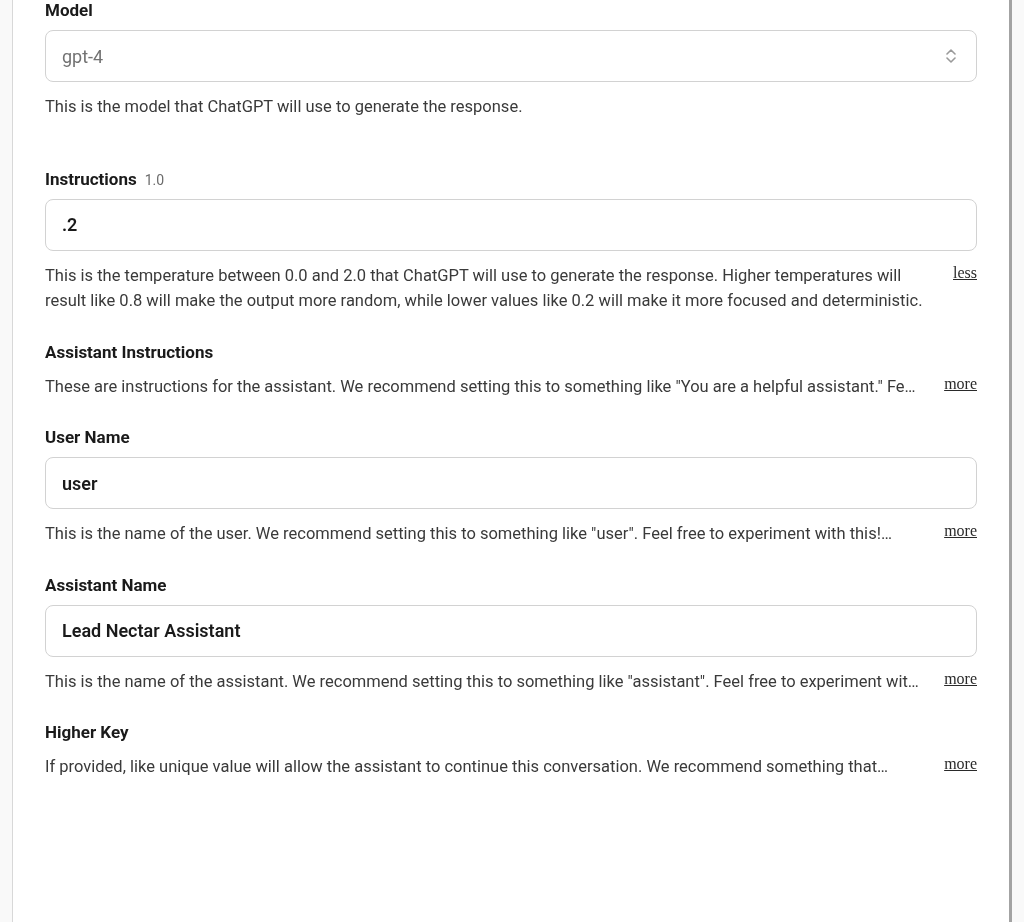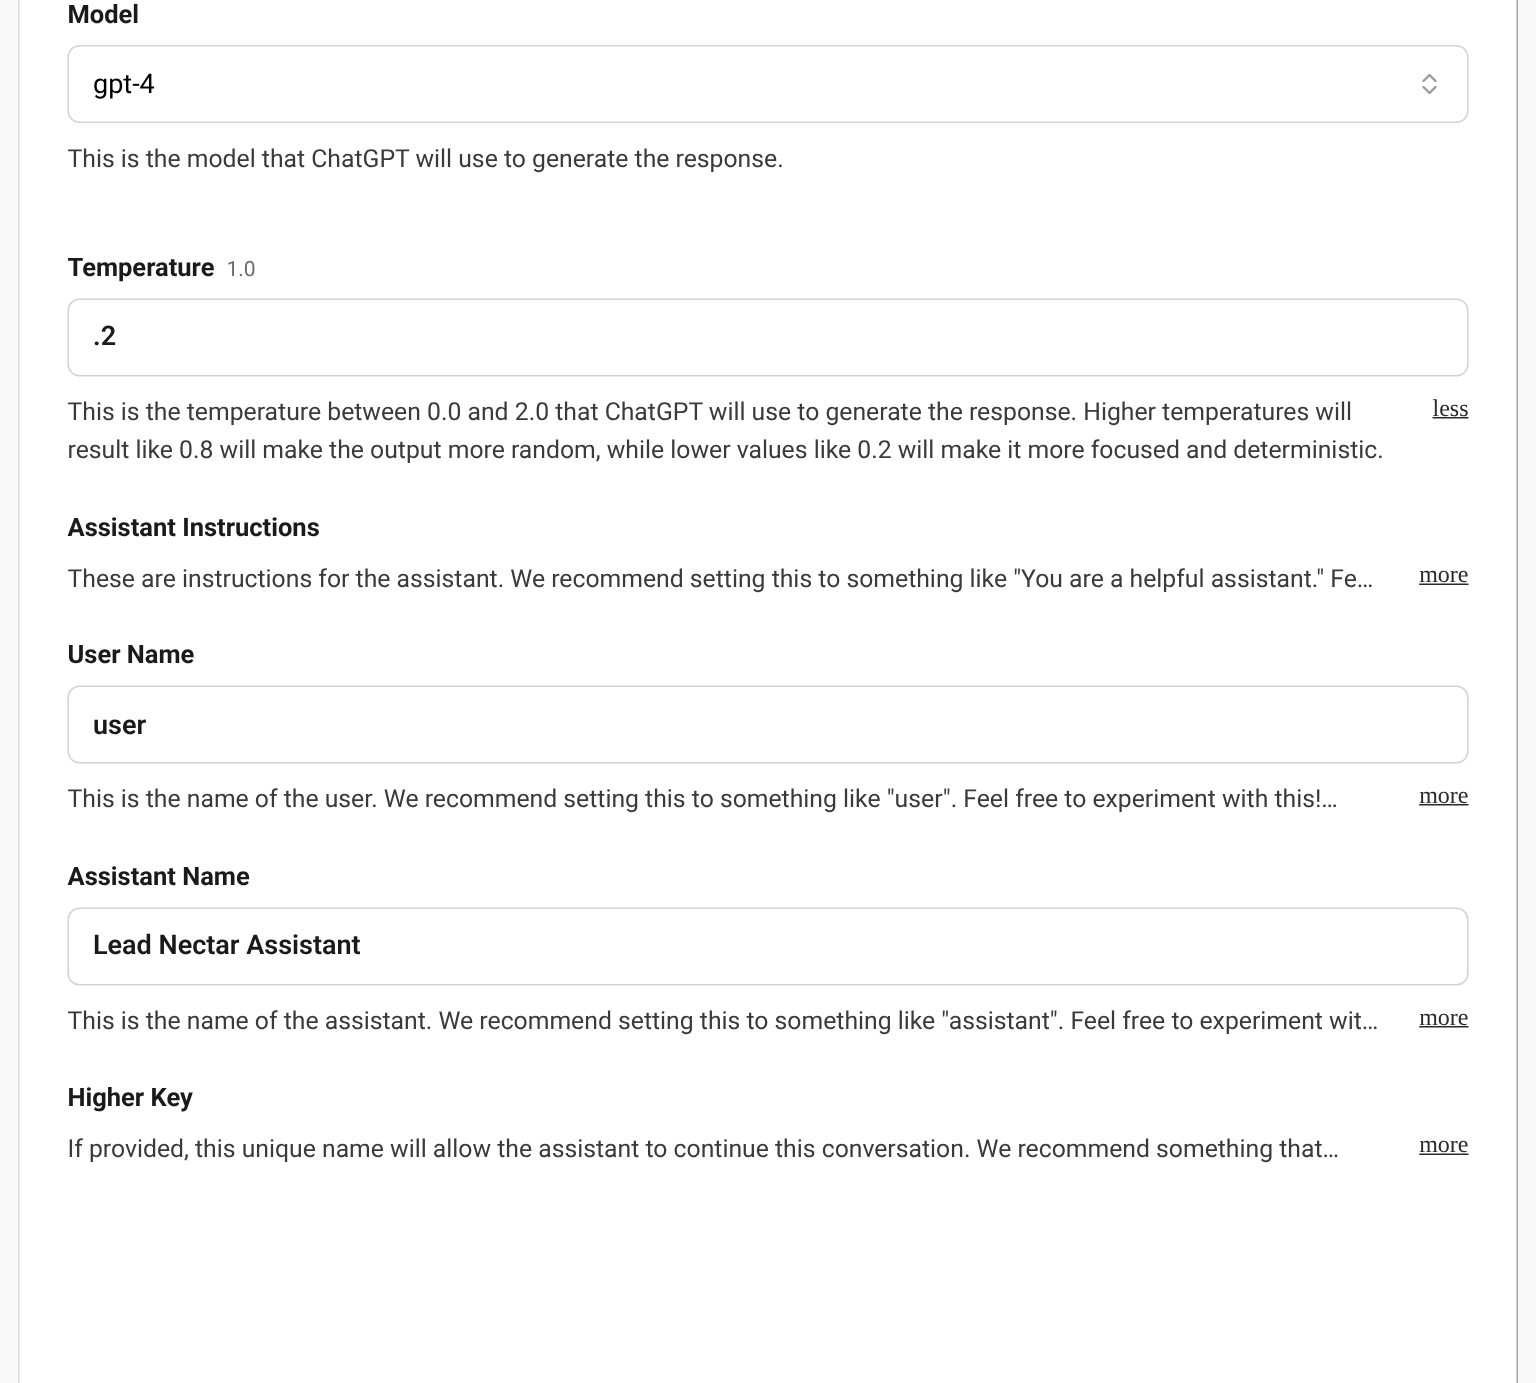--- a/index.html
+++ b/index.html
@@ -6,21 +6,21 @@
     body {
       font-family: -apple-system, BlinkMacSystemFont, "Segoe UI", Roboto, Helvetica, Arial, sans-serif;
       background: #f9f9f9;
       width: 1024px;
       height: 922px;
       overflow: hidden;
     }
     .panel {
       background: #ffffff;
       border-left: 1px solid #d8d8d8;
-      border-right: 1px solid #a3a3a3;
+      border-right: 3px solid #a3a3a3;
       margin: 0 12px;
       padding: 0 32px 24px 32px;
       height: 100%;
     }
     .field-block { padding-top: 0; }
     .field-block + .field-block { margin-top: 28px; }
     .field-label-row {
       display: flex;
       align-items: baseline;
       gap: 8px;
@@ -45,21 +45,21 @@
       background: #ffffff;
       display: flex;
       align-items: center;
       padding: 0 16px;
       position: relative;
     }
     .select-wrapper { color: #888; }
     .select-value {
       flex: 1;
       font-size: 18px;
-      color: #000000;
+      color: #737373;
     }
     .select-chevrons {
       width: 18px;
       height: 24px;
       display: flex;
       flex-direction: column;
       align-items: center;
       justify-content: center;
       gap: 2px;
       color: #9a9a9a;
@@ -126,21 +126,21 @@
           </svg>
       </span>
     </div>
     <div class="help-row">
       <div class="help-text">This is the model that ChatGPT will use to generate the response.</div>
     </div>
   </div>
 
   <div class="field-block">
     <div class="field-label-row">
-      <span class="field-label">Temperature</span>
+      <span class="field-label">Instructions</span>
       <span class="field-label-suffix">1.0</span>
     </div>
     <div class="text-input">
       <input type="text" value=".2" style="">
     </div>
     <div class="help-row">
       <div class="help-text">This is the temperature between 0.0 and 2.0 that ChatGPT will use to generate the response. Higher temperatures will result like 0.8 will make the output more random, while lower values like 0.2 will make it more focused and deterministic.</div>
       <span class="help-toggle">less</span>
     </div>
   </div>
@@ -179,18 +179,18 @@
       <div class="help-text truncate">This is the name of the assistant. We recommend setting this to something like "assistant". Feel free to experiment wit…</div>
       <span class="help-toggle">more</span>
     </div>
   </div>
 
   <div class="field-block">
     <div class="field-label-row">
       <span class="field-label">Higher Key</span>
     </div>
     <div class="help-row">
-      <div class="help-text truncate">If provided, this unique name will allow the assistant to continue this conversation. We recommend something that…</div>
+      <div class="help-text truncate">If provided, like unique value will allow the assistant to continue this conversation. We recommend something that…</div>
       <span class="help-toggle">more</span>
     </div>
   </div>
 
 </div>
 
 </body></html>

